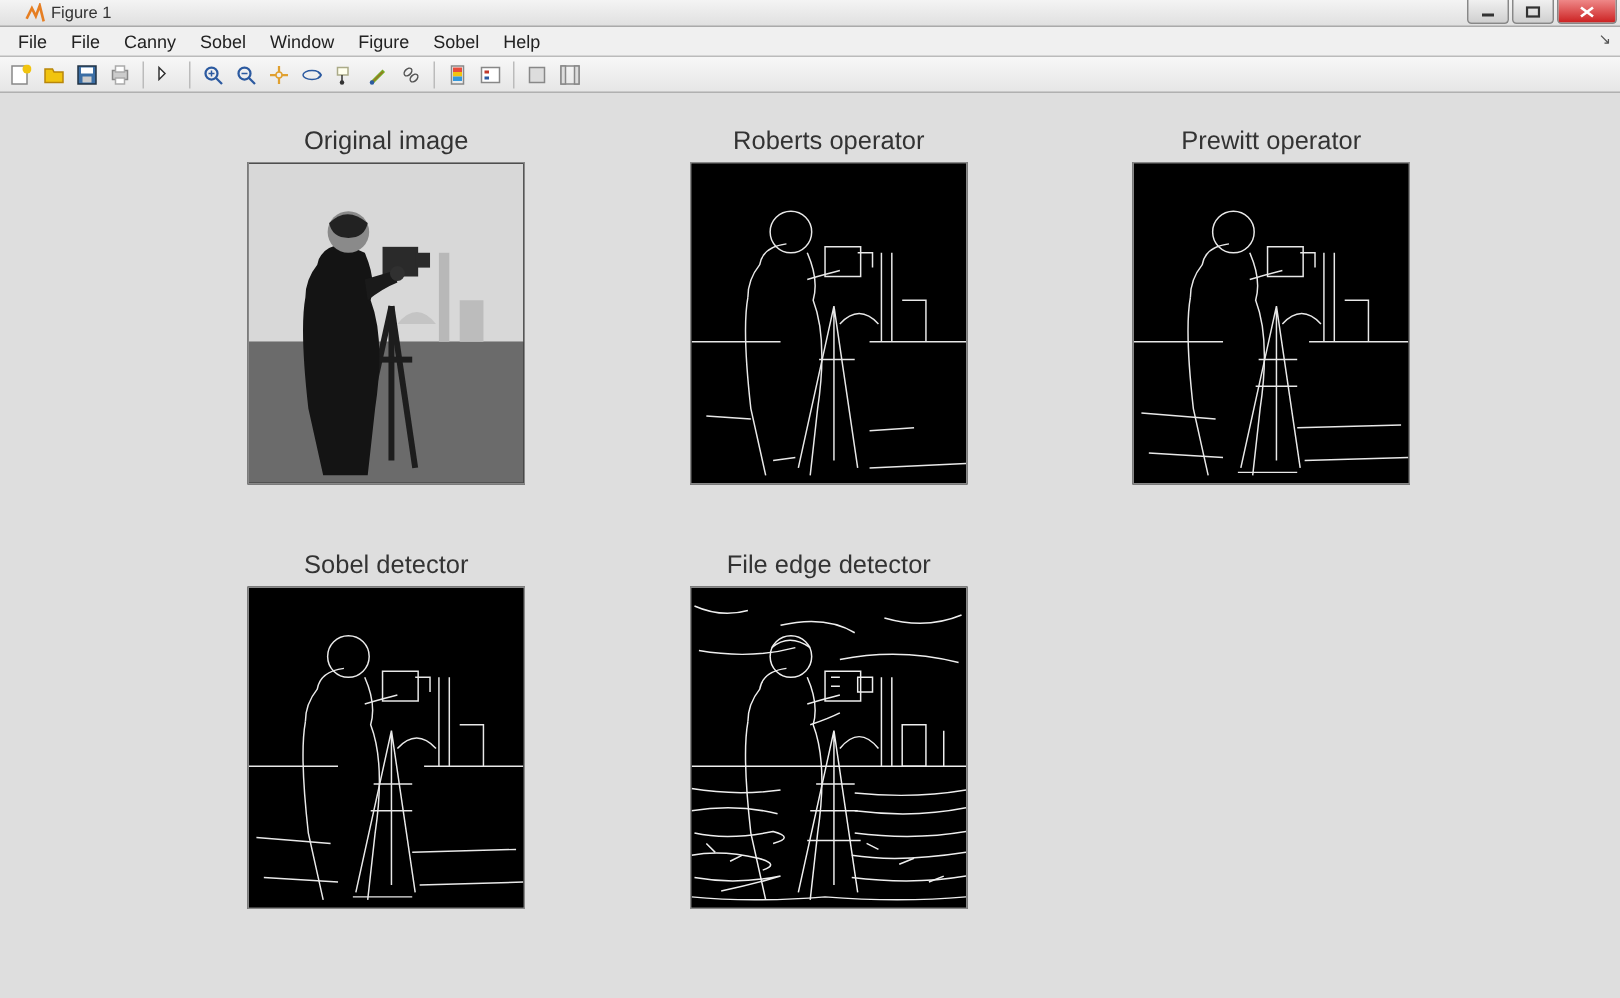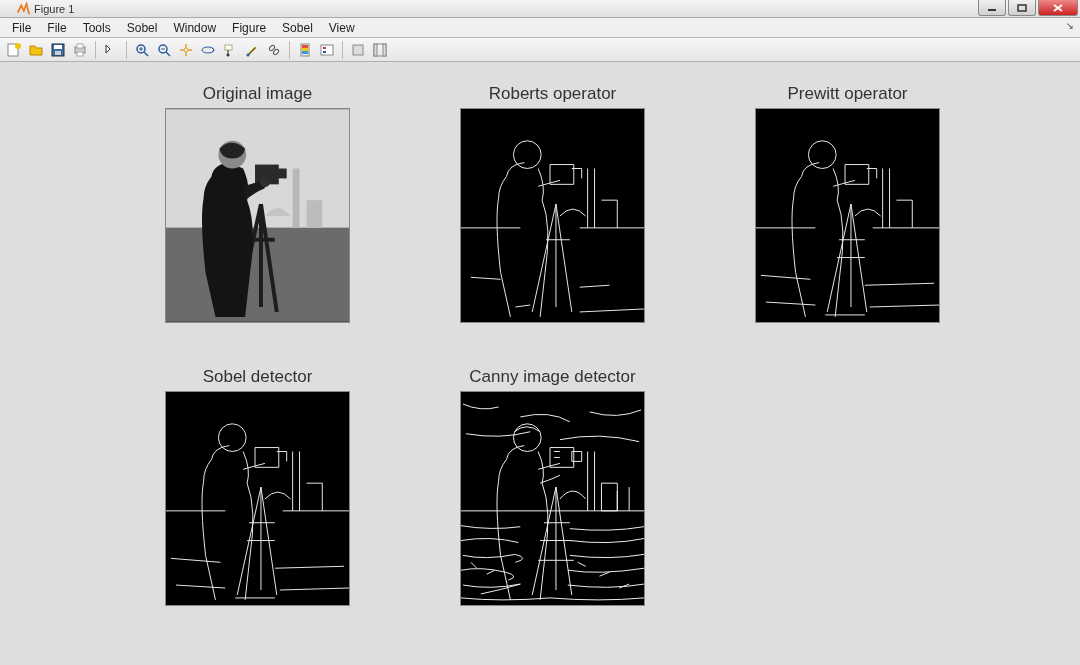--- a/index.html
+++ b/index.html
@@ -165,26 +165,26 @@
       <svg width="10" height="8">
           <path d="M1 1 L9 7 M9 1 L1 7" stroke="#fff" stroke-width="1.8"></path>
         </svg>
     </div>
   </div>
 </div>
 
 <div class="menubar">
   <div class="menu-item">File</div>
   <div class="menu-item">File</div>
-  <div class="menu-item">Tools</div>
+  <div class="menu-item">Canny</div>
   <div class="menu-item">Sobel</div>
   <div class="menu-item">Window</div>
   <div class="menu-item">Figure</div>
   <div class="menu-item">Sobel</div>
-  <div class="menu-item">View</div>
+  <div class="menu-item">Help</div>
   <div class="menu-docktoggle">↘</div>
 </div>
 
 <div class="toolbar">
   <div class="tb-btn" title="new-figure">
     <svg width="14" height="14">
         <rect x="1" y="1" width="10" height="12" fill="#fff" stroke="#888"></rect>
         <circle cx="11" cy="3" r="3" fill="#f1c40f"></circle>
       </svg>
   </div>
@@ -387,21 +387,21 @@
           <path d="M38 90 Q34 112 40 165 L50 210 M80 210 L85 165 Q92 118 82 92 Q86 78 78 60 M64 54 Q48 56 46 68 Q38 78 38 90"></path>
           <circle cx="67" cy="46" r="14"></circle>
           <path d="M78 78 Q92 74 100 72"></path>
           <path d="M5 168 L55 172 M110 178 L180 176 M10 195 L60 198 M115 200 L185 198 M70 208 L110 208"></path>
         </g>
       </svg>
     </div>
   </div>
 
   <div class="subplot pos-22">
-    <div class="title">Canny image detector</div>
+    <div class="title">File edge detector</div>
     <div class="imgbox edge">
       <svg viewBox="0 0 185 215">
         <rect width="185" height="215" fill="#000"></rect>
         <g stroke="#eee" stroke-width="1" fill="none">
 
           <path d="M0 120 L185 120"></path>
 
           <path d="M2 12 Q20 20 38 15 M60 25 Q90 18 110 30 M130 20 Q158 28 182 18 M5 42 Q40 48 70 40 M100 48 Q140 40 180 50"></path>
 
           <path d="M128 60 v60 M135 60 v60 M142 92 h16 v28 h-16 z M100 108 Q113 92 126 108 M158 100 v20 M170 96 v24"></path>

